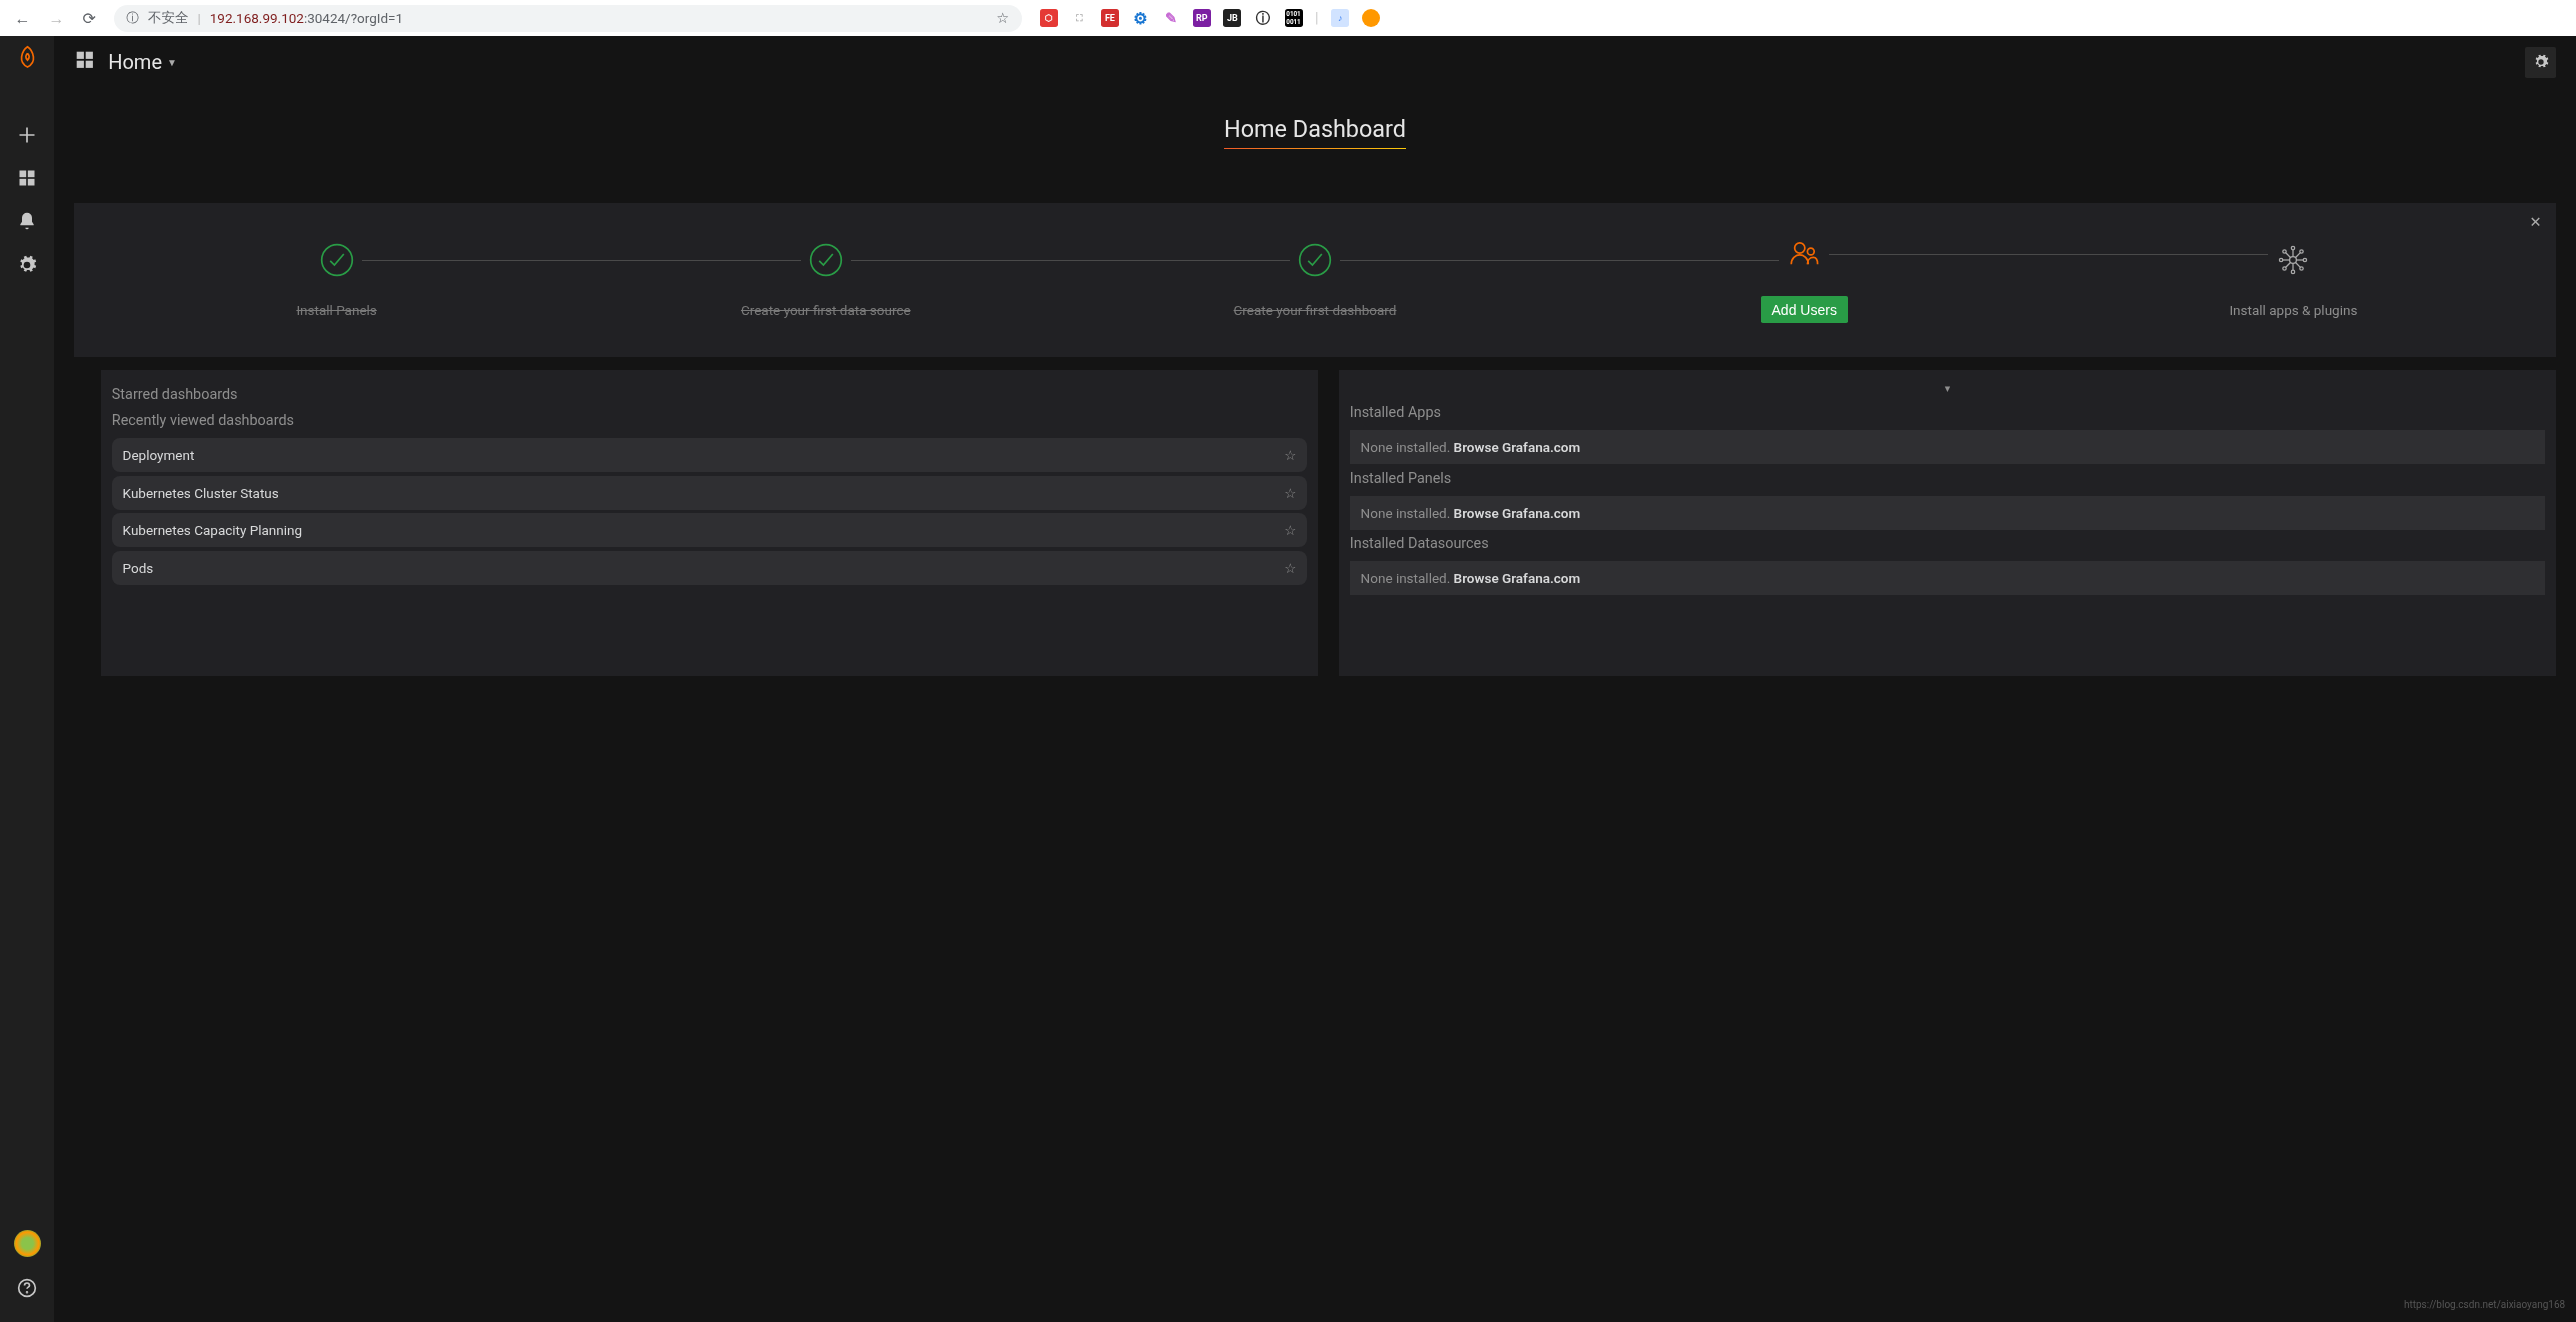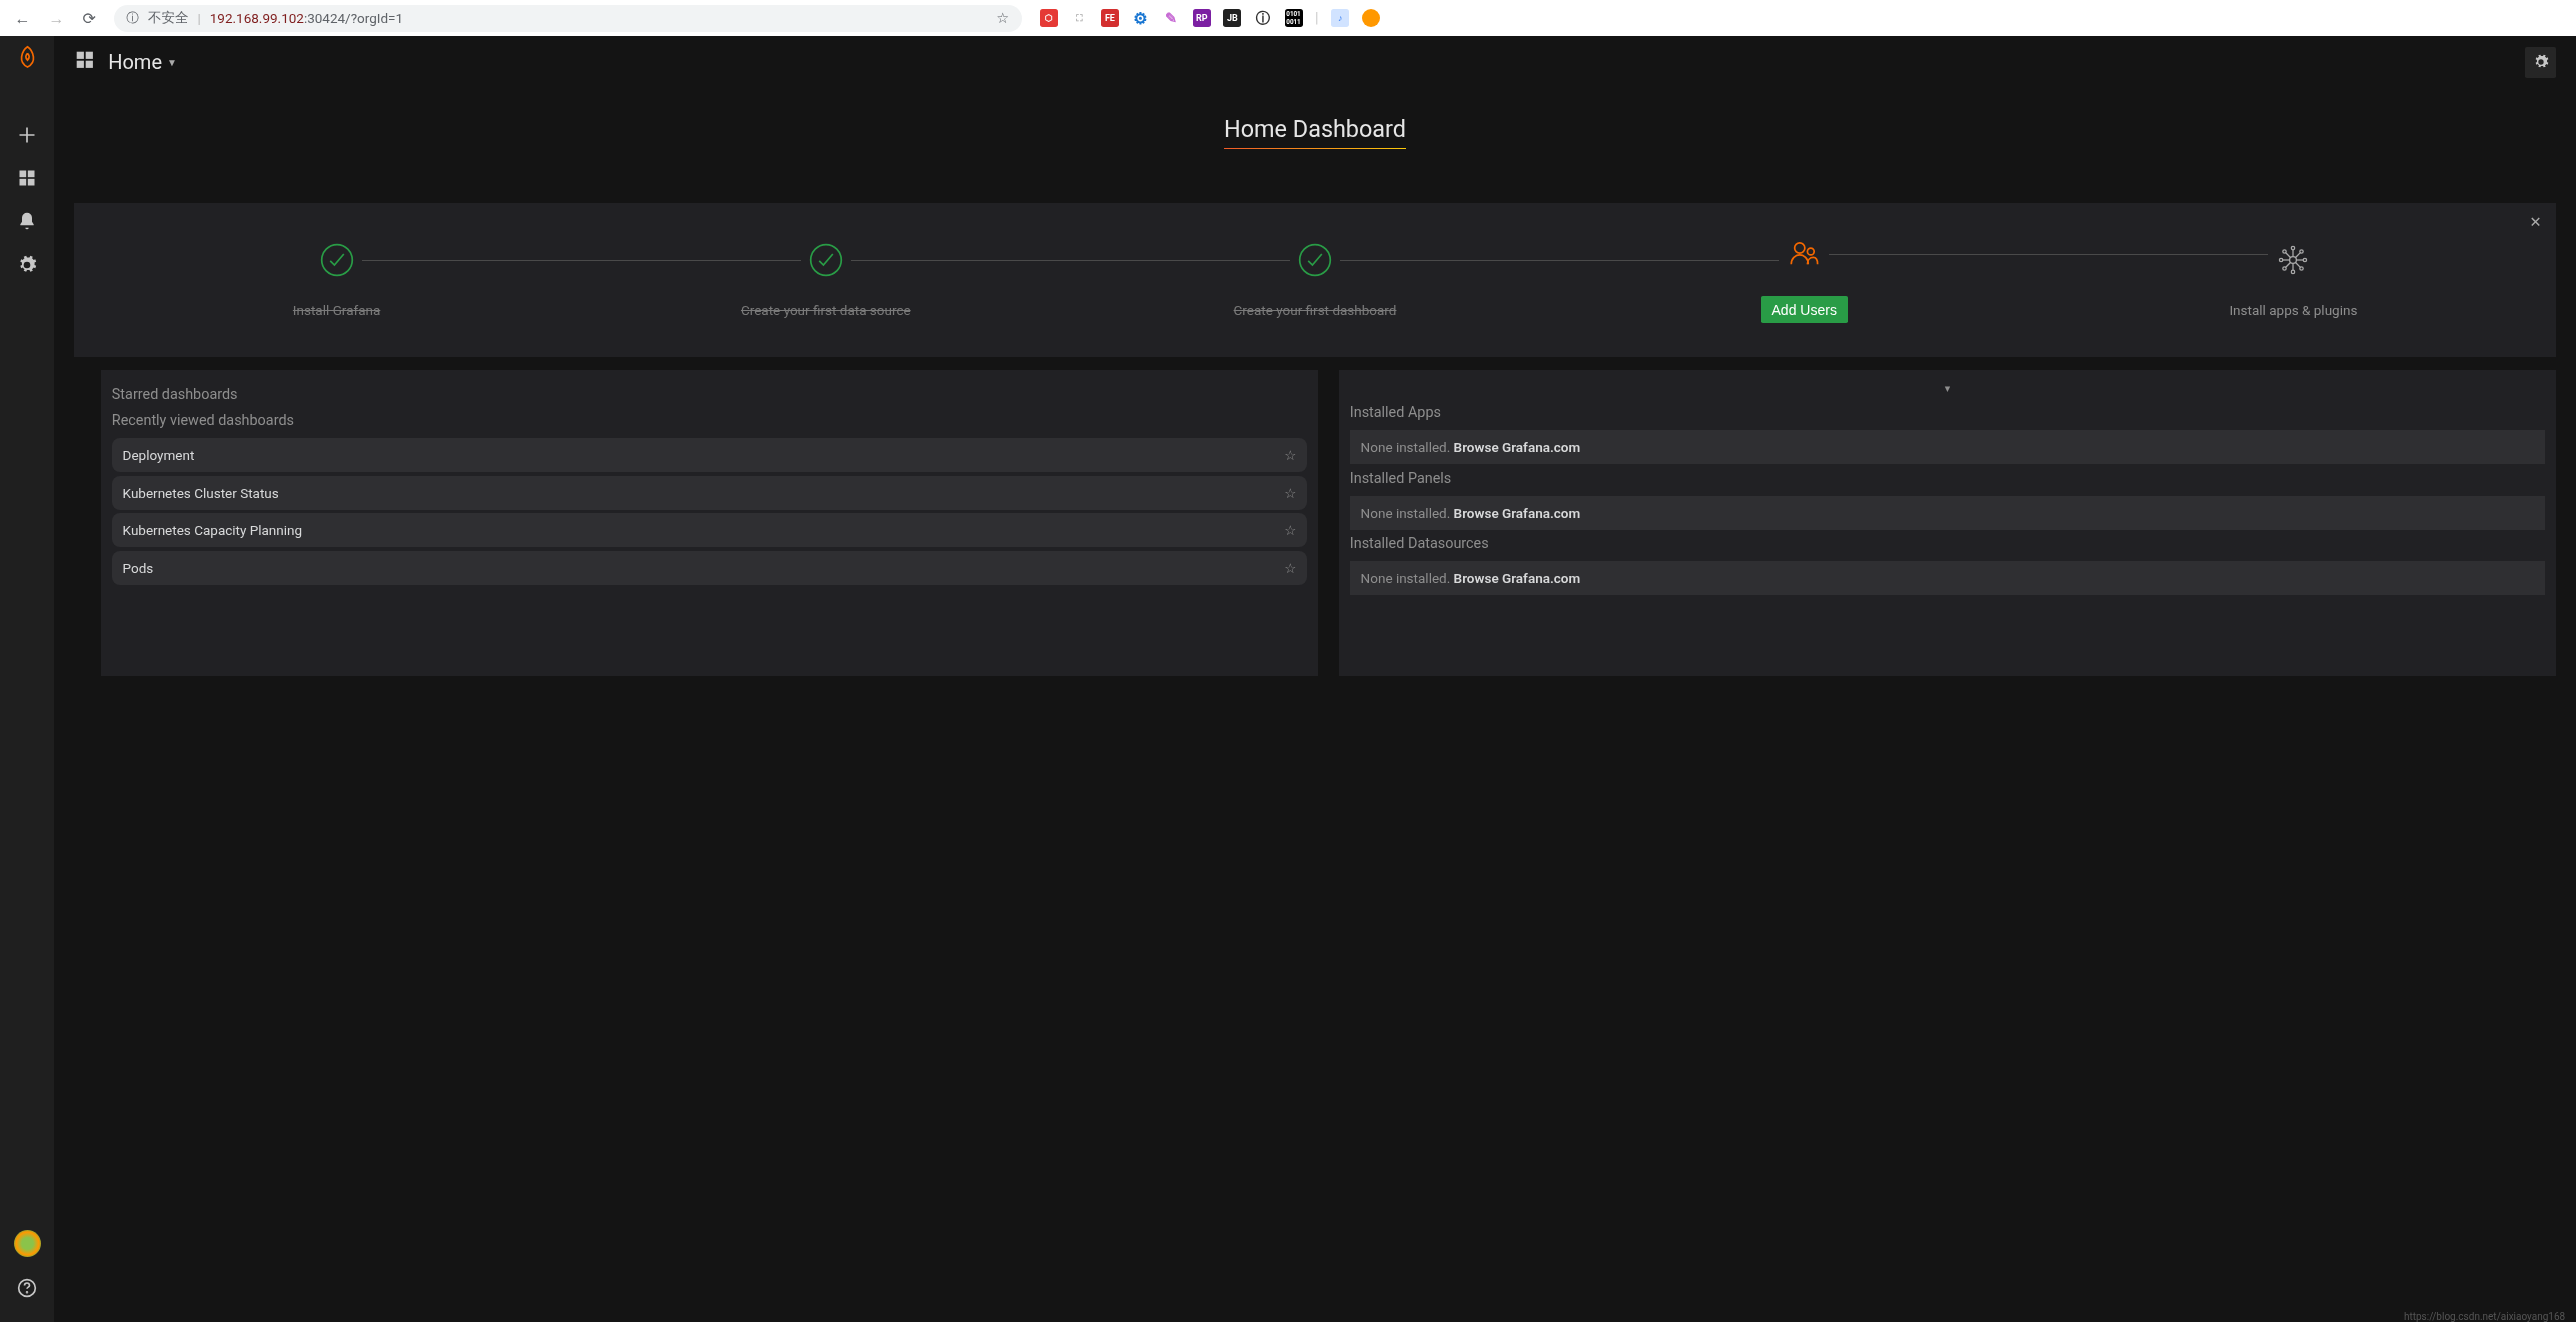--- a/index.html
+++ b/index.html
@@ -246,21 +246,21 @@
       margin-bottom: 3.6px;
     }
     .installed-row a {
       color: #d8d9da;
       font-weight: 600;
       cursor: pointer;
     }
 
     .watermark {
       position: absolute;
-      bottom: 0; right: 10.8px;
+      bottom: 12px; right: 10.8px;
       font-size: 10px;
       color: #555;
     }
   </style>
 </head>
 <body>
 
 <div class="browser-chrome">
   <div class="nav-buttons">
     <span class="nav-btn">←</span>
@@ -369,21 +369,21 @@
         <span class="close-steps">✕</span>
 
         <div class="step done">
           <div class="step-icon">
             <svg viewBox="0 0 40 40" fill="none" stroke="#299c46" stroke-width="2">
                 <circle cx="20" cy="20" r="18"></circle>
                 <path d="M12 21l5 5 11-13"></path>
               </svg>
           </div>
           <div class="step-line"></div>
-          <span class="step-label">Install Grafana</span>
+          <span class="step-label">Install Panels</span>
         </div>
 
         <div class="step done">
           <div class="step-icon">
             <svg viewBox="0 0 40 40" fill="none" stroke="#299c46" stroke-width="2">
                 <circle cx="20" cy="20" r="18"></circle>
                 <path d="M12 21l5 5 11-13"></path>
               </svg>
           </div>
           <div class="step-line"></div>

